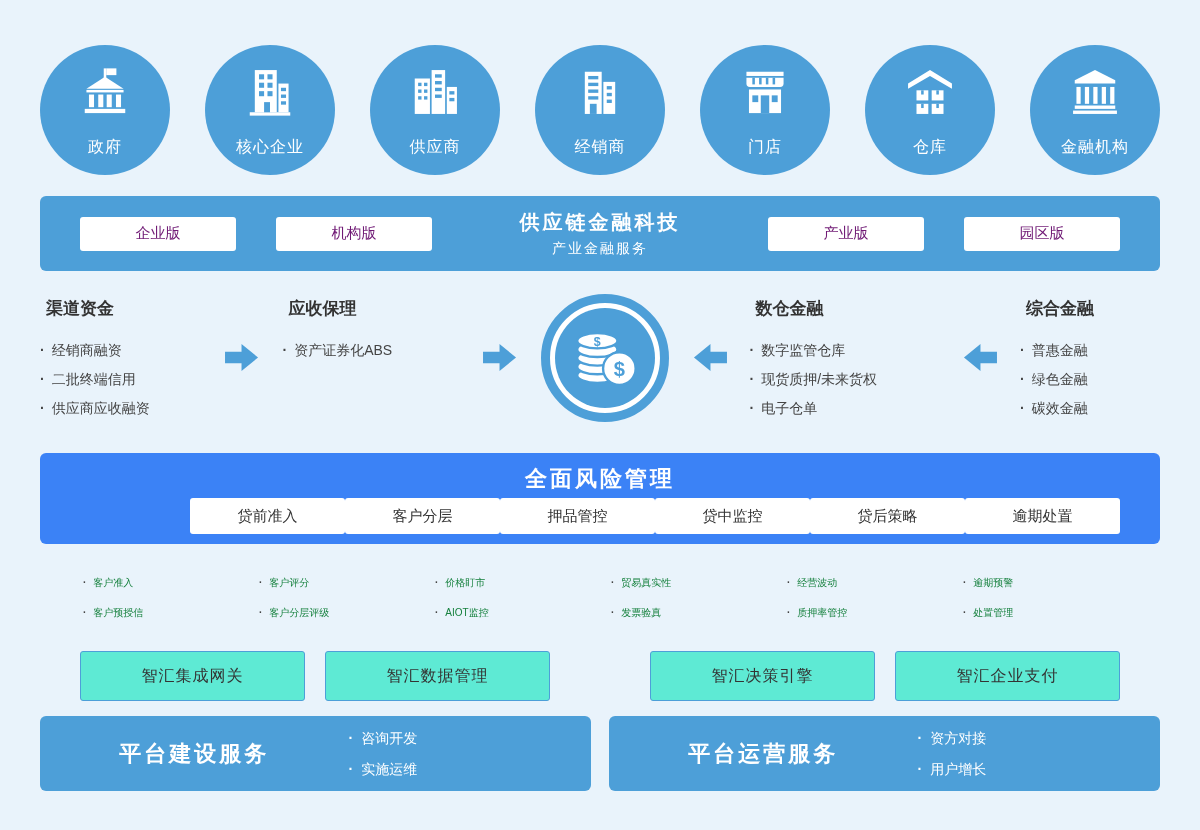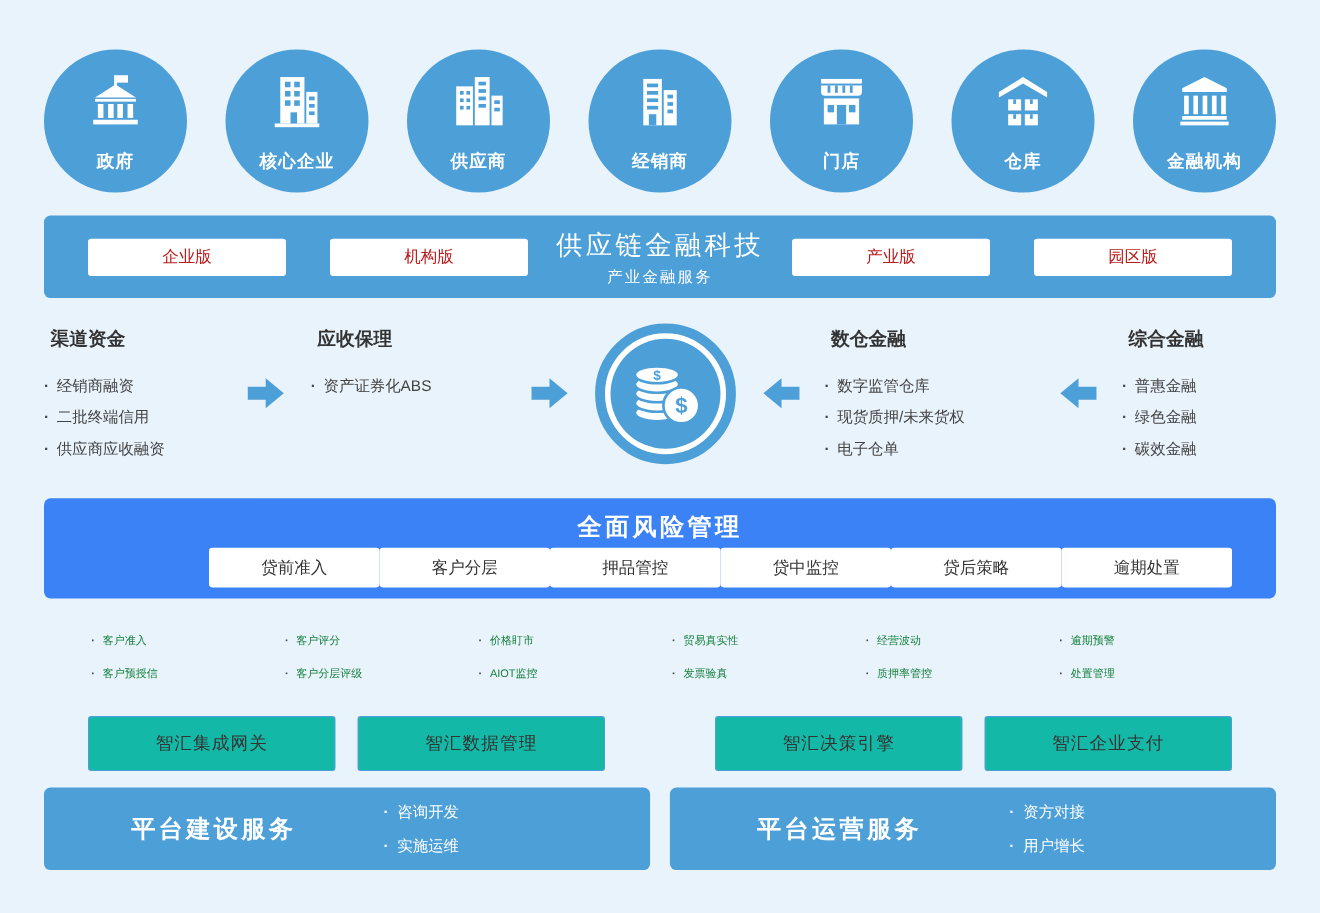--- a/index.html
+++ b/index.html
@@ -14,35 +14,35 @@
 
   
   .entities-row{display:flex;justify-content:space-between}
   .entity{
     width:130px;height:130px;border-radius:50%;
     background:#4d9fd8;
     display:flex;flex-direction:column;align-items:center;justify-content:center;
   }
   .entity-icon{width:54px;height:54px;margin-top:2px}
   .entity-icon svg{width:100%;height:100%;display:block}
-  .entity-label{color:#fff;font-size:16px;font-weight:bold;letter-spacing:1px;margin-top:18px}
+  .entity-label{color:#fff;font-size:16px;font-weight:normal;letter-spacing:1px;margin-top:18px}
 
   
   .main-banner{
     margin-top:21px;height:75px;background:#4d9fd8;border-radius:6px;
     display:flex;align-items:center;padding:0 40px;
   }
   .banner-btn{
-    width:180px;height:34px;background:#fff;border-radius:3px;
+    width:156px;height:34px;background:#fff;border-radius:3px;
     display:flex;align-items:center;justify-content:center;
-    font-size:15px;color:#b91c1c;flex:none;cursor:pointer;
+    font-size:15px;color:#701a75;flex:none;cursor:pointer;
   }
   .main-banner .gap40{width:40px;flex:none}
   .title-block{flex:1;text-align:center;color:#fff}
-  .title-block .t1{font-size:24px;font-weight:normal;letter-spacing:3px}
+  .title-block .t1{font-size:20px;font-weight:bold;letter-spacing:3px}
   .title-block .t2{font-size:14px;margin-top:4px;letter-spacing:2px}
 
   
   .finance-row{margin-top:20px;display:flex;justify-content:space-between;align-items:flex-start;height:136px}
   .f-col{padding-top:6px}
   .f-col.c1{width:162px}
   .f-col.c2{width:178px}
   .f-col.c3{width:190px}
   .f-col.c4{width:140px}
   .f-title{font-size:17px;font-weight:bold;color:#333;margin-bottom:16px;padding-left:6px}
@@ -78,21 +78,21 @@
 
   
   .risk-details{display:flex;justify-content:space-between;margin-top:24px;padding:0 40px}
   .rd-col{width:160px}
   .rd-item{font-size:10px;color:#15803d;line-height:30px;white-space:nowrap;padding-left:3px}
   .rd-item::before{content:"·";font-weight:bold;margin-right:7px;color:#444}
 
   
   .modules-row{display:flex;margin-top:23px;padding:0 40px}
   .module-box{
-    width:225px;height:50px;background:#14b8a6;border:1px solid #4d9fd8;border-radius:3px;
+    width:225px;height:50px;background:#5eead4;border:1px solid #4d9fd8;border-radius:3px;
     display:flex;align-items:center;justify-content:center;
     font-size:16px;color:#333;letter-spacing:1px;cursor:pointer;flex:none;
   }
   .modules-row .g20{width:20px;flex:none}
   .modules-row .g100{flex:1}
 
   
   .bottom-row{display:flex;margin-top:15px;gap:18px}
   .bottom-banner{
     flex:1;height:75px;background:#4d9fd8;border-radius:6px;

